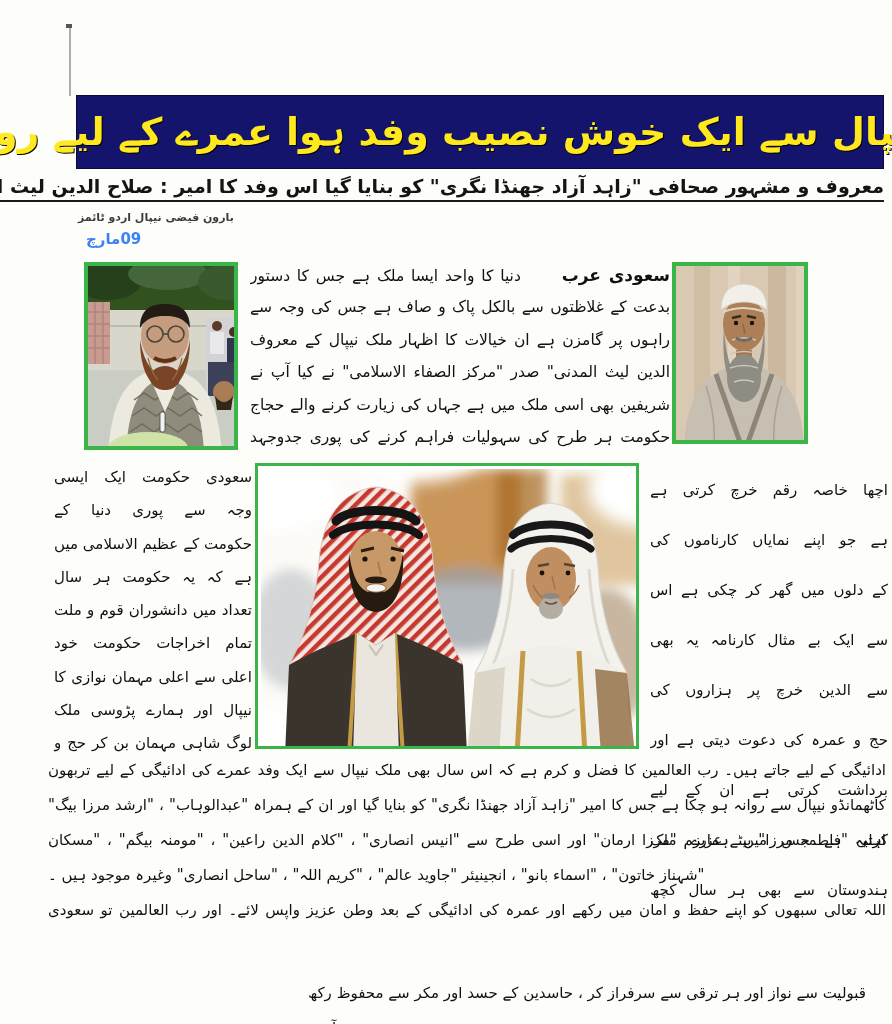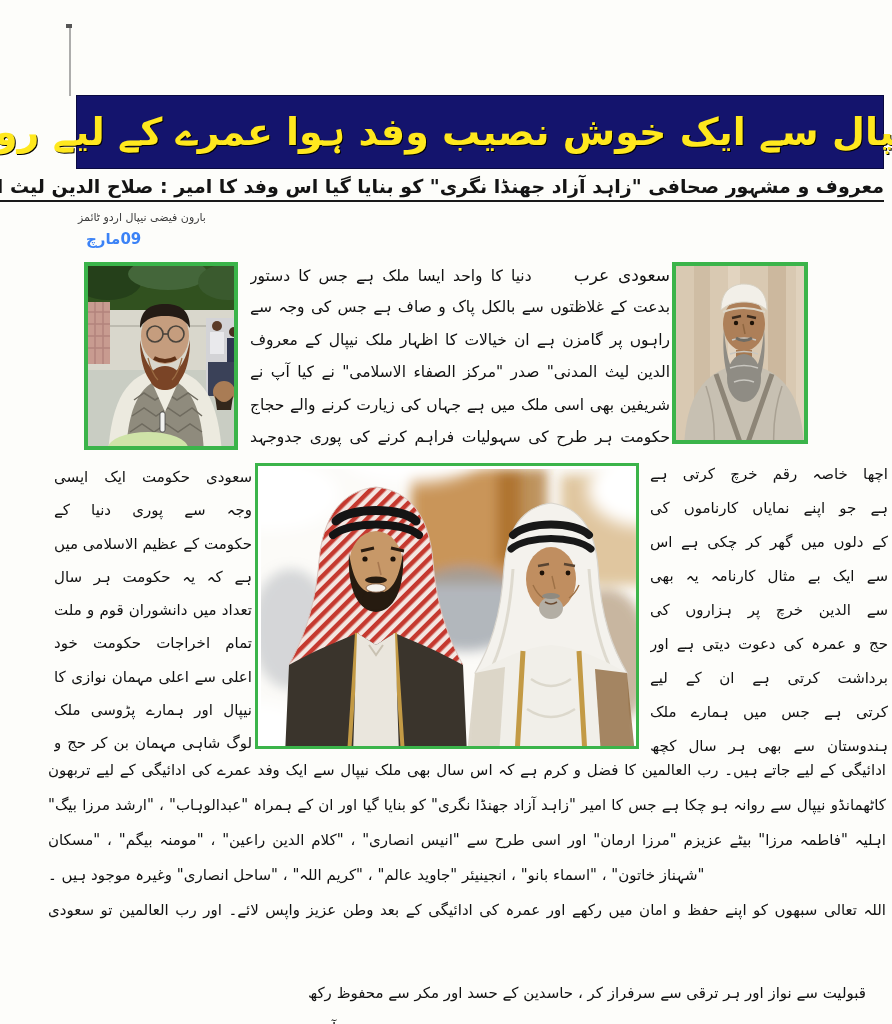--- a/index.html
+++ b/index.html
@@ -16,41 +16,41 @@
   .banner{left:76px;top:95px;width:808px;height:74px;background:#14146d;
           border:1px solid #0a0a40;display:flex;align-items:center;justify-content:center;}
   .banner .title{direction:rtl;color:#ffe81e;font-size:38px;font-weight:bold;
                  white-space:nowrap;letter-spacing:1px;text-shadow:1px 1px 0 #000;}
 
   
   .subhead{left:60px;top:175px;width:824px;direction:rtl;text-align:center;
            font-size:19px;font-weight:bold;color:#141414;}
   .subhead span{border-bottom:2px solid #1a1a1a;padding-bottom:3px;white-space:nowrap;}
 
-  .byline{left:78px;top:211px;direction:rtl;font-size:11px;color:#3c3c3c;}
+  .byline{left:78px;top:211px;direction:rtl;font-size:11px;color:#3c3c3c;font-weight:bold;}
   .date{left:86px;top:230px;direction:rtl;font-size:15px;font-weight:bold;color:#3b82f6;}
 
   
   .photo{border:4px solid #3bb44a;background:#fff;overflow:hidden;}
   .photo-left{left:84px;top:262px;width:154px;height:188px;}
   .photo-right{left:672px;top:262px;width:136px;height:182px;}
   .photo-center{left:255px;top:463px;width:384px;height:286px;border-width:3px;padding:3px;background:#fff;}
   .photo svg{display:block;}
 
   
   .rtl{direction:rtl;}
   .jline{text-align:justify;text-align-last:justify;overflow:hidden;white-space:nowrap;}
   .jline{white-space:normal;}
   .intro{left:250px;top:259px;width:420px;font-size:15.5px;}
   .intro .ln{height:32.4px;line-height:32.4px;}
-  .lead{font-weight:normal;font-size:17px;margin-left:34px;}
+  .lead{font-weight:bold;font-size:17px;margin-left:34px;}
   .colL{left:54px;top:461px;width:198px;font-size:15px;}
   .colL .ln{height:33.3px;line-height:33.3px;}
   .colR{left:650px;top:457px;width:238px;font-size:15px;}
-  .colR .ln{height:34px;line-height:34px;}
+  .colR .ln{height:34px;line-height:34px;margin-top:16px;}
   .bottom{left:48px;top:753px;width:838px;font-size:15px;}
   .bottom .ln{height:35px;line-height:35px;}
   .left-end{text-align:left;text-align-last:left;}
   .indent-f{padding-left:42px;width:620px;margin-top:48px;}
 </style>
 </head>
 <body>
 
 <div class="page" data-name="article-page">
 

